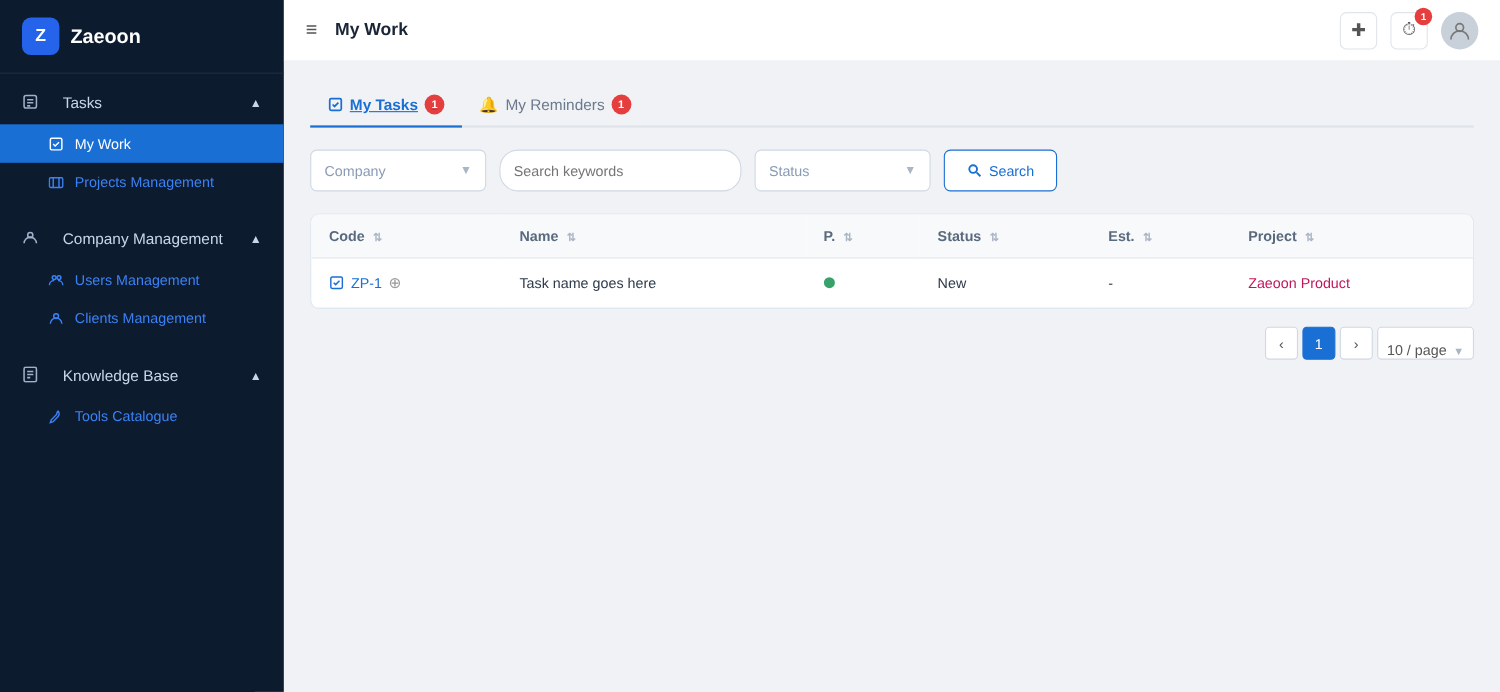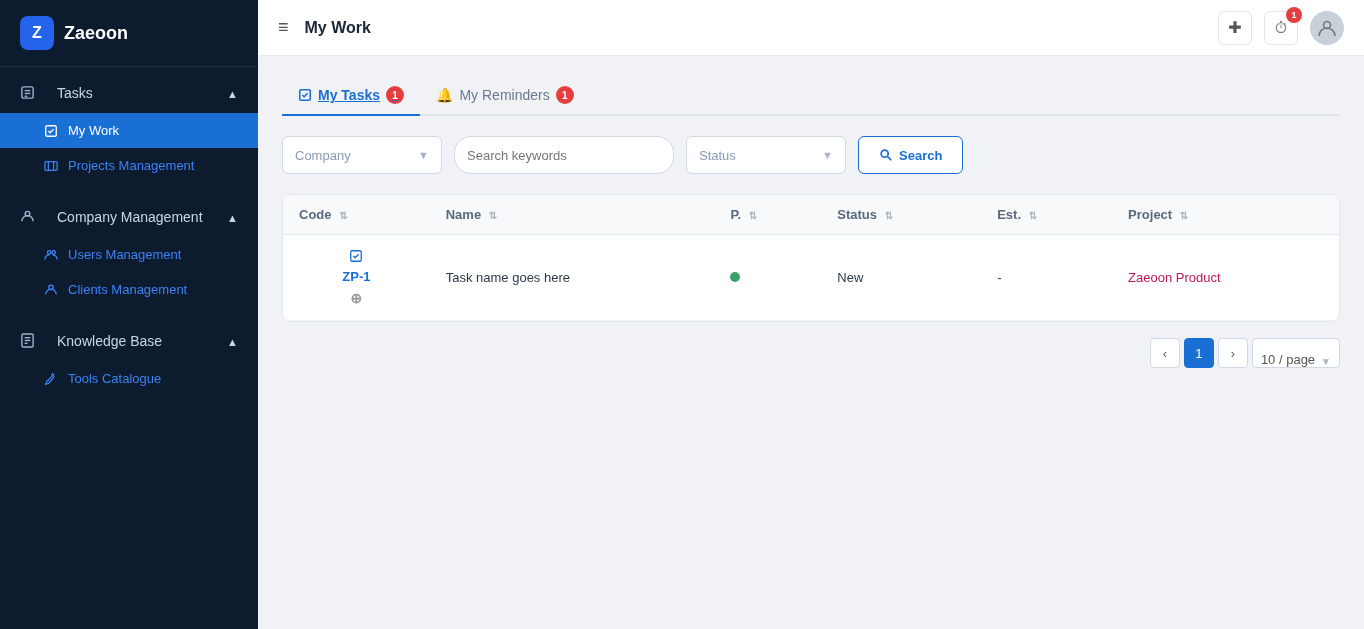--- a/index.html
+++ b/index.html
@@ -227,21 +227,21 @@
       padding: 12px 20px;
       background: #fff;
       border: 1px solid #1a6fd4;
       border-radius: 6px;
       color: #1a6fd4;
       font-size: 13px;
       cursor: pointer;
       display: flex;
       align-items: center;
       gap: 6px;
-      font-weight: 700;
+      font-weight: 400;
     }
 
     
     .table-container {
       background: #fff;
       border-radius: 8px;
       overflow: hidden;
       border: 1px solid #e0e8f0;
     }
     .table {
@@ -261,25 +261,24 @@
     }
     .table th .sort-icon { color: #aab5c5; font-size: 10px; margin-left: 4px; }
     .table td {
       padding: 14px 16px;
       font-size: 13px;
       color: #2d3a4a;
       border-bottom: 1px solid #f0f3f7;
     }
     .task-code {
       color: #1a6fd4;
-      font-weight: 700;
+      font-weight: 400;
       display: flex;
       align-items: center;
       gap: 6px;
-      flex-direction: column;
     }
     .move-icon { color: #999; font-size: 14px; cursor: pointer; }
     .status-dot {
       width: 10px;
       height: 10px;
       border-radius: 50%;
       background: #38a169;
       display: inline-block;
     }
     .project-link { color: #be185d; font-weight: 400; cursor: pointer; margin-top: 36px; }

